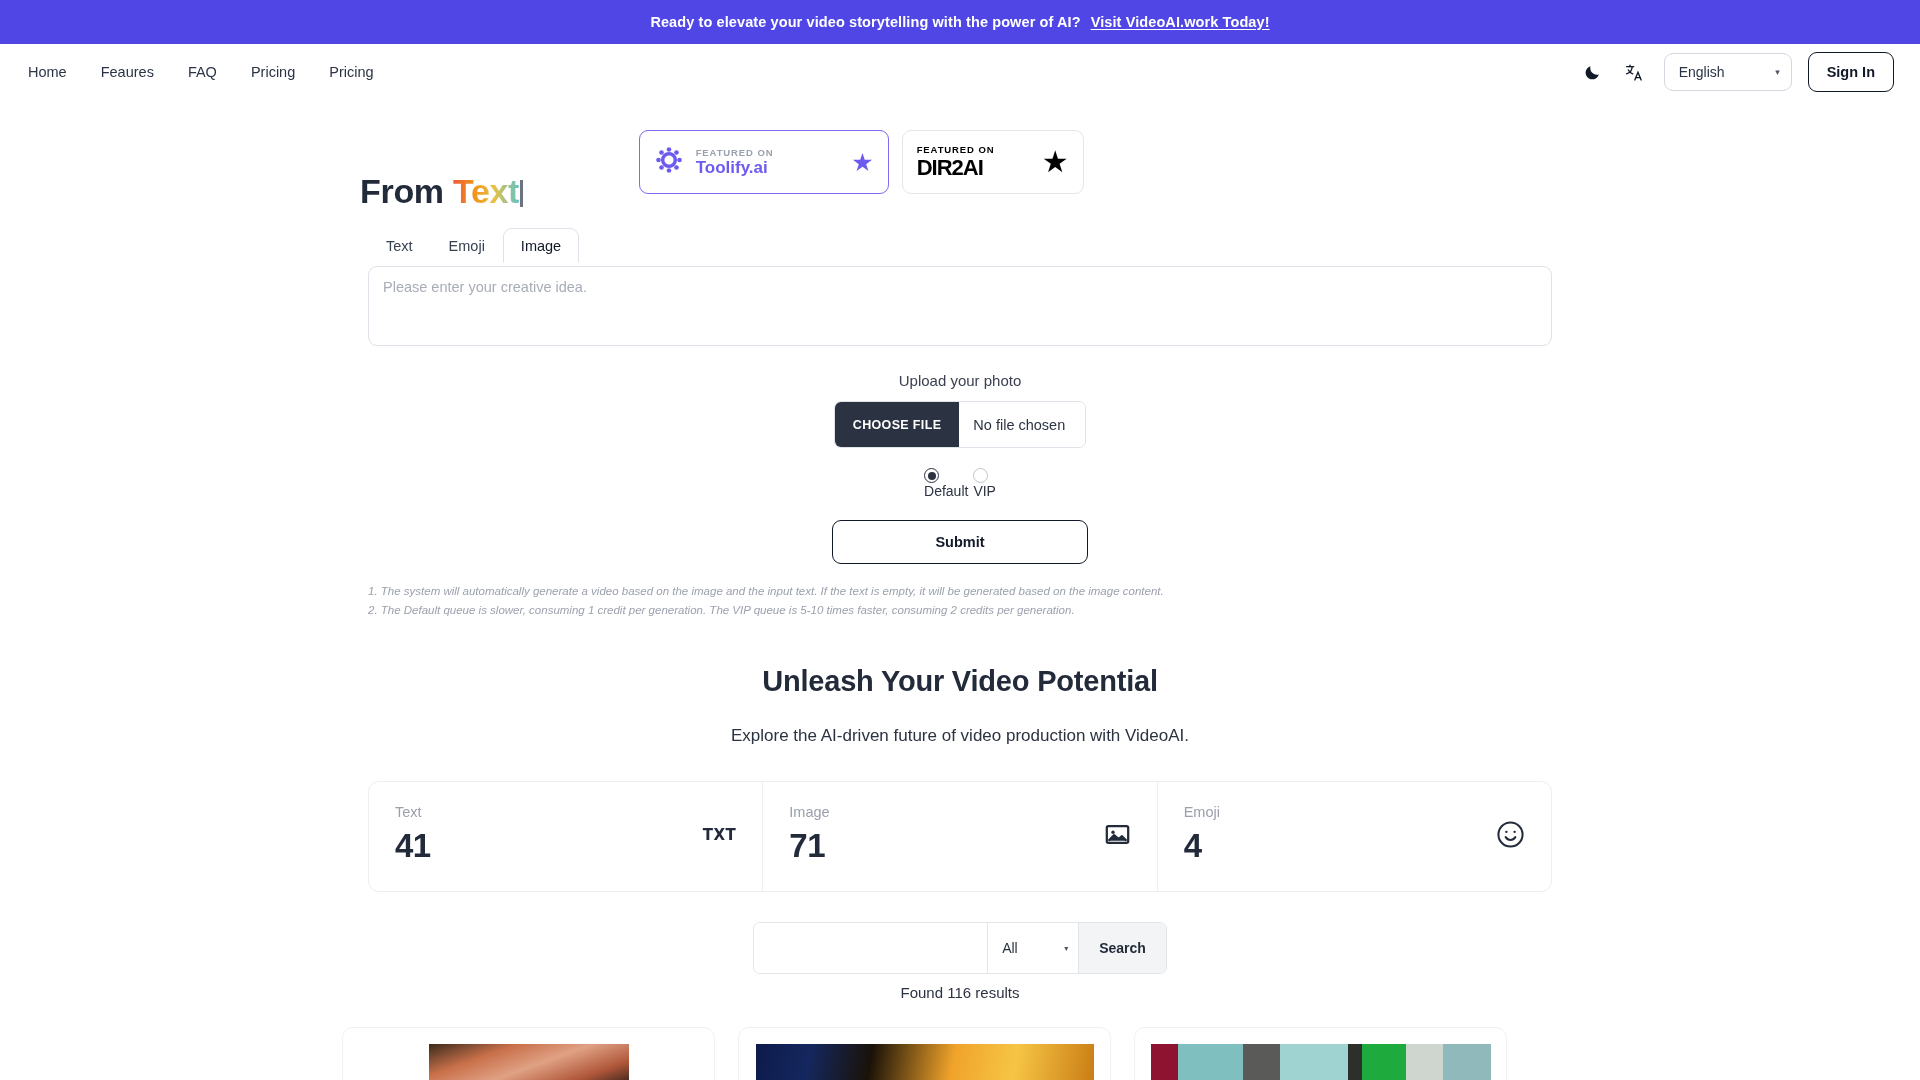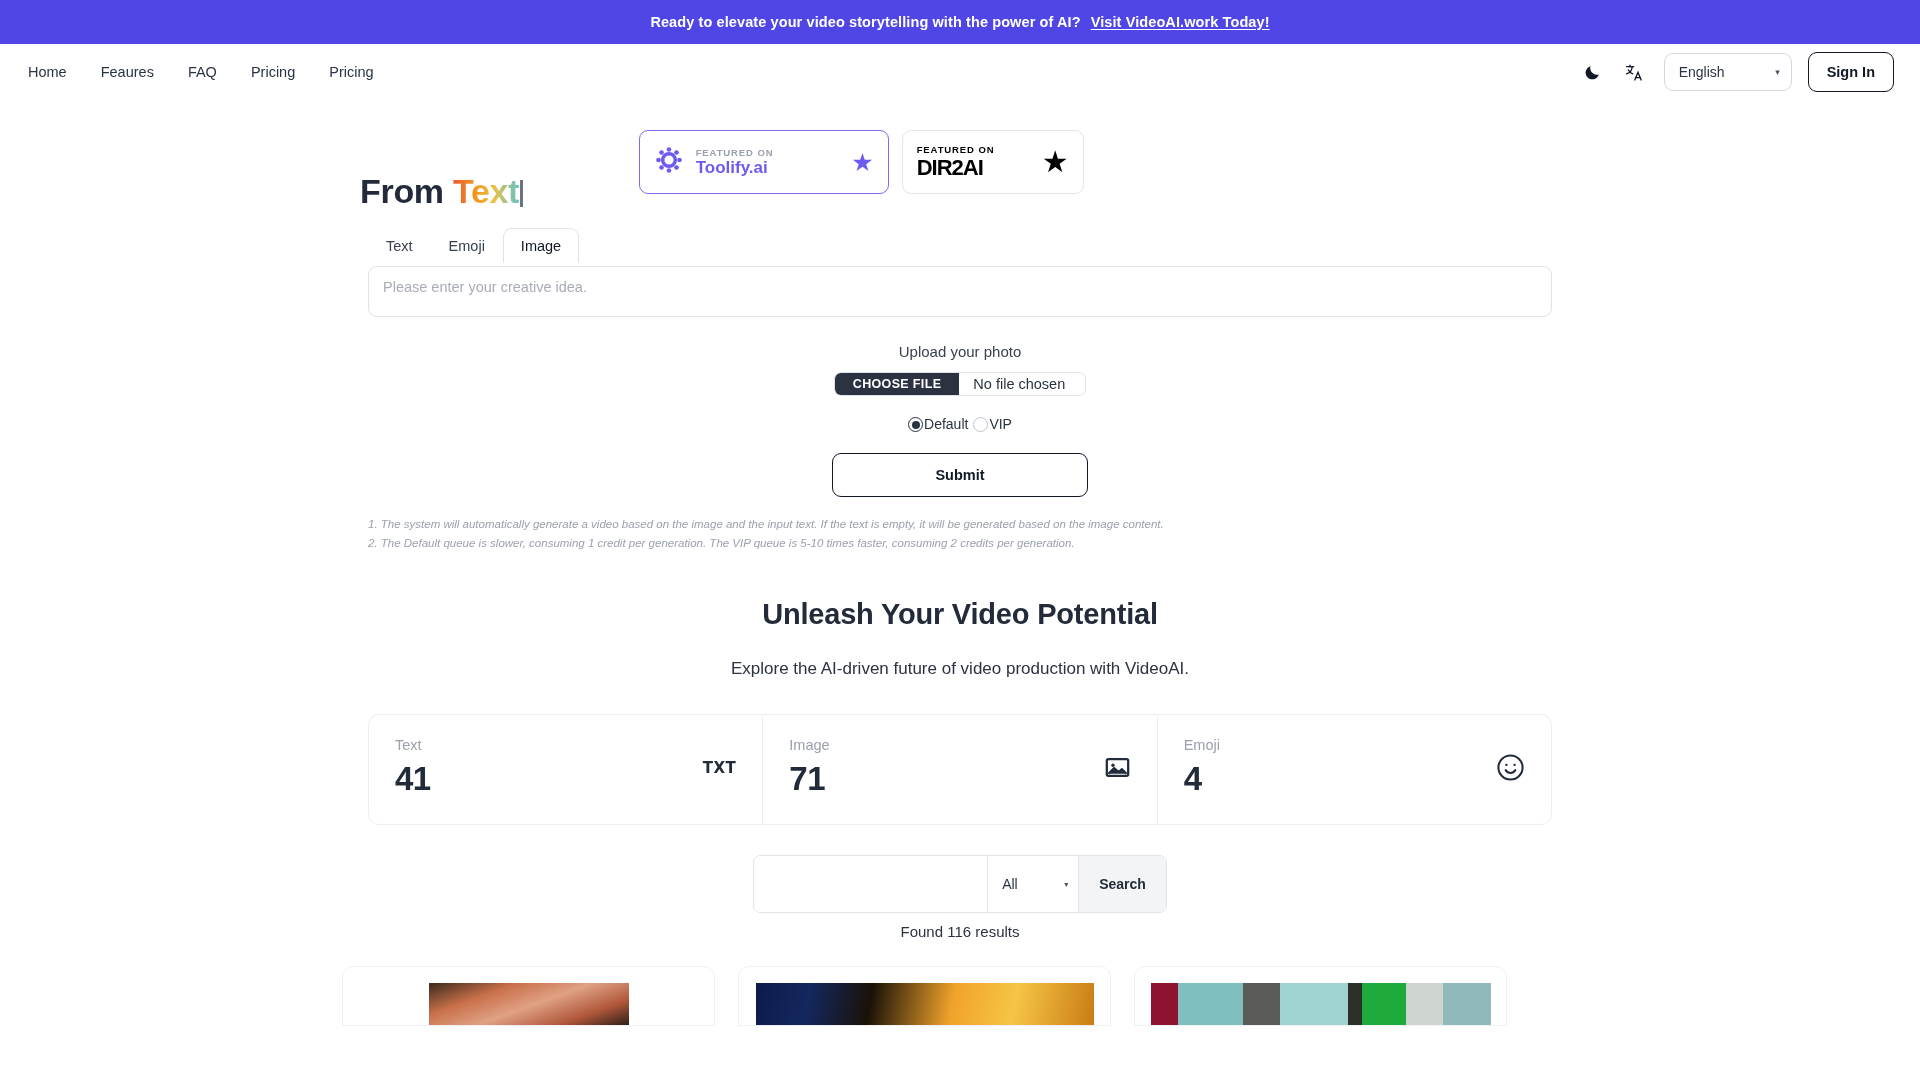--- a/index.html
+++ b/index.html
@@ -117,59 +117,59 @@
     cursor: pointer; background: transparent;
     position: relative; top: 1px;
   }
   .tab.active {
     background: #fff;
     border-color: #dfe2e8;
     border-bottom-color: #fff;
     color: #111827;
   }
   .idea-box {
-    width: 100%; height: 51px;
+    width: 100%; height: 80px;
     border: 1px solid #dfe2e8; border-radius: 9px;
     background: #fff;
     padding: 12px 14px;
     font-size: 14.5px; color: #9ca3af;
     font-family: "Liberation Sans", sans-serif;
     resize: none; outline: none;
     margin-top: 4px;
   }
   .idea-box::placeholder { color: #a7acb6; }
 
   .upload-label {
     text-align: center; font-size: 15px; color: #3a4150;
     margin-top: 22px;
   }
   .file-row {
     display: flex; justify-content: center; margin-top: 12px;
   }
   .file-ctrl {
     display: flex; align-items: stretch;
     border: 1px solid #dfe2e8; border-radius: 7px; overflow: hidden;
-    height: 24px;
+    height: 47px;
   }
   .choose-file {
     background: #2b3241; color: #fff;
     font-size: 12.5px; font-weight: 700; letter-spacing: .35px;
     display: flex; align-items: center; padding: 0 18px;
     cursor: pointer;
   }
   .no-file {
     background: #fff; color: #2b3241;
     font-size: 14.5px; display: flex; align-items: center;
     padding: 0 20px 0 14px;
   }
   .radios {
     display: flex; justify-content: center; align-items: center;
     gap: 0; margin-top: 20px; font-size: 14px; color: #2b3241;
   }
-  .radio-item { display: flex; align-items: flex-end; cursor: pointer; }
+  .radio-item { display: flex; align-items: flex-start; cursor: pointer; flex-direction: column; }
   .radio {
     width: 15px; height: 15px; border-radius: 50%;
     border: 1.6px solid #2b3241; background: #fff;
     display: inline-flex; align-items: center; justify-content: center;
     margin-right: 1px;
   }
   .radio.unchecked { border-color: #bfc4cd; }
   .radio .dot { width: 8px; height: 8px; border-radius: 50%; background: #2b3241; }
   .radio-item + .radio-item { margin-left: 5px; }
 
@@ -217,21 +217,21 @@
   .stat-icon { align-self: center; color: #232b3b; display:flex; }
   .txt-glyph {
     font-size: 15px; font-weight: 700; letter-spacing: .5px;
     font-family: "DejaVu Sans", sans-serif; color:#232b3b;
   }
 
   
   .search-wrap { display: flex; justify-content: center; margin-top: 30px; }
   .search-bar {
     display: flex; align-items: stretch;
-    height: 58px;
+    height: 52px;
     border: 1px solid #e1e4e9; border-radius: 7px; overflow: hidden;
     background: #fff;
   }
   .search-input {
     width: 233px; border: none; outline: none;
     padding: 0 13px; font-size: 14px;
     font-family: "Liberation Sans", sans-serif; color: #2b3241;
     background: #fff;
   }
   .search-select {

